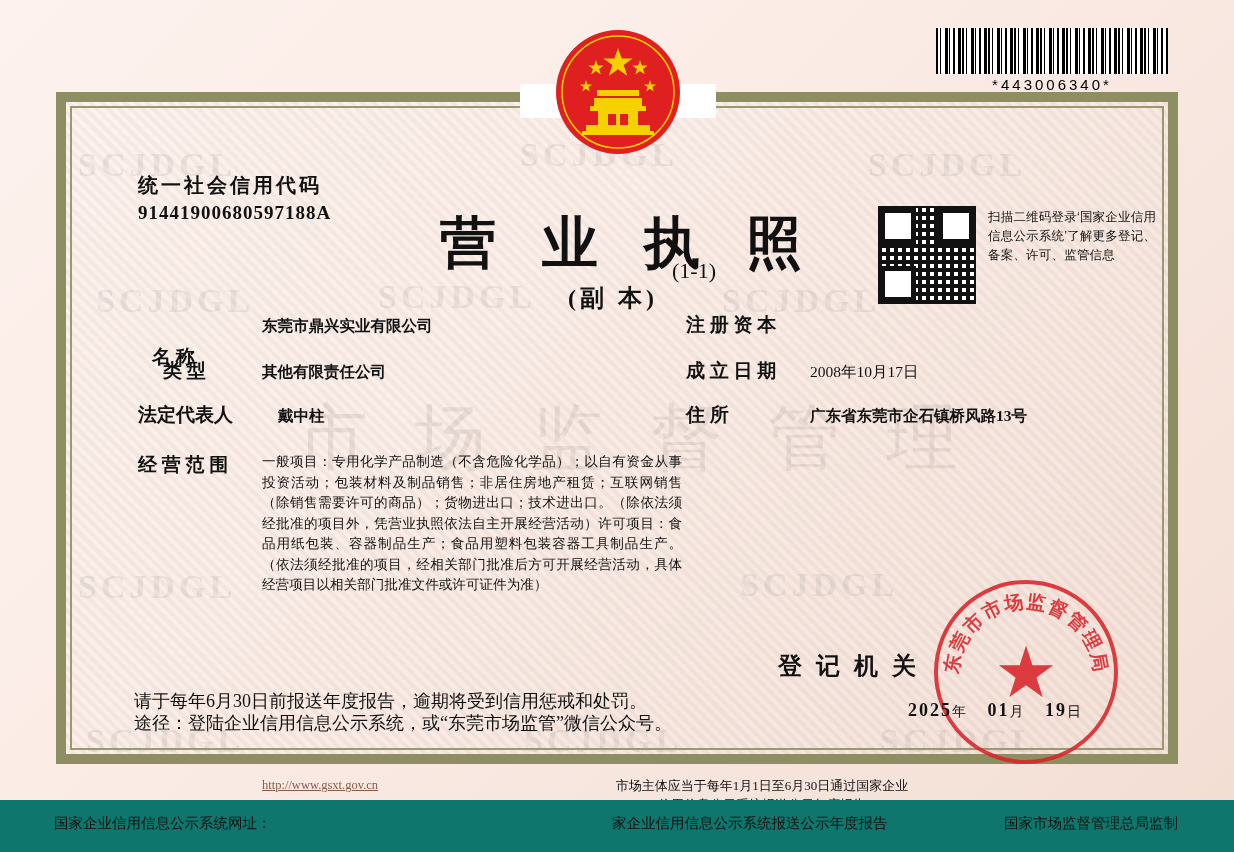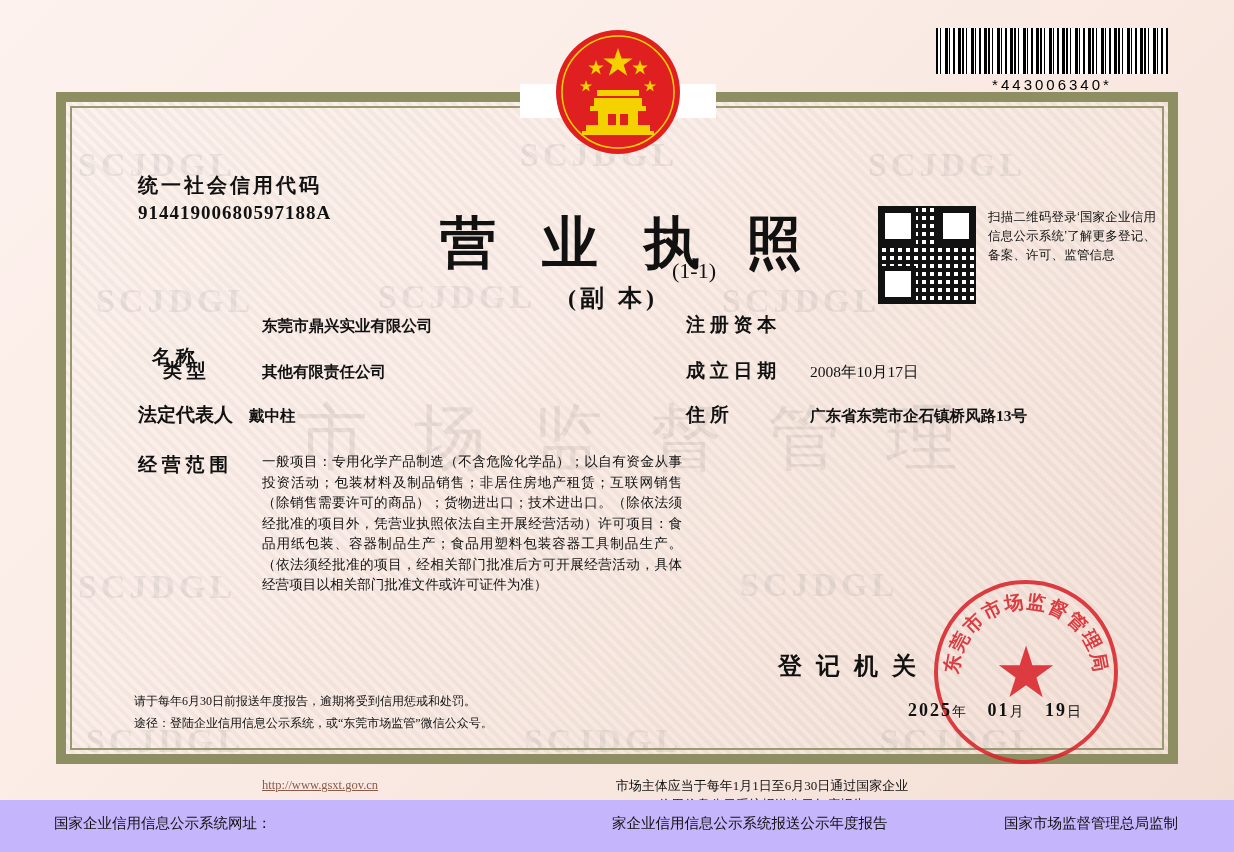--- a/index.html
+++ b/index.html
@@ -252,21 +252,21 @@
     color: #111;
     letter-spacing: 2px;
     font-weight: bold;
   }
   #date-line span.unit { font-size: 14px; font-weight: normal; }
 
   
   #notes {
     position: absolute;
     left: 134px; top: 690px;
-    font-size: 12px;
+    font-size: 18px;
     line-height: 22px;
     color: #111;
     font-family: "Liberation Serif", serif;
   }
   #url {
     position: absolute;
     left: 262px; top: 778px;
     font-size: 12.5px;
     color: #8a5b4a;
     text-decoration: underline;
@@ -280,21 +280,21 @@
     line-height: 19px;
     color: #111;
     text-align: center;
   }
 
   
   #bottom {
     position: absolute;
     left: 0; top: 800px;
     width: 1234px; height: 52px;
-    background: #c4b5fd;
+    background: #0f766e;
   }
   #bottom-left {
     position: absolute;
     left: 54px; top: 14px;
     font-size: 14.5px;
     color: #111;
   }
   #bottom-center {
     position: absolute;
     left: 612px; top: 14px;
@@ -366,21 +366,21 @@
   <div id="title-sub">(1-1)</div>
   <div id="title-copy">(副 本)</div>
 
   <div class="fl" style="left:152px; top:312px;margin-top:32px;">名        称</div>
   <div class="fv" style="left:262px; top:316px;">东莞市鼎兴实业有限公司</div>
 
   <div class="fl" style="left:138px; top:358px;margin-left:25px;">类        型</div>
   <div class="fv" style="left:262px; top:362px;">其他有限责任公司</div>
 
   <div class="fl" style="left:138px; top:402px;">法定代表人</div>
-  <div class="fv" style="left:249px; top:406px;">戴中柱</div>
+  <div class="fv" style="left:278px; top:406px;">戴中柱</div>
 
   <div class="fl" style="left:138px; top:452px;">经 营 范 围</div>
   <div id="scope-text">一般项目：专用化学产品制造（不含危险化学品）；以自有资金从事投资活动；包装材料及制品销售；非居住房地产租赁；互联网销售（除销售需要许可的商品）；货物进出口；技术进出口。（除依法须经批准的项目外，凭营业执照依法自主开展经营活动）许可项目：食品用纸包装、容器制品生产；食品用塑料包装容器工具制品生产。（依法须经批准的项目，经相关部门批准后方可开展经营活动，具体经营项目以相关部门批准文件或许可证件为准）</div>
 
   <div class="fl" style="left:686px; top:312px;">注 册 资 本</div>
 
   <div class="fl" style="left:686px; top:358px;">成 立 日 期</div>
   <div class="fv fv-reg" style="left:810px; top:362px;">2008年10月17日</div>
 
   <div class="fl" style="left:686px; top:402px;">住        所</div>

